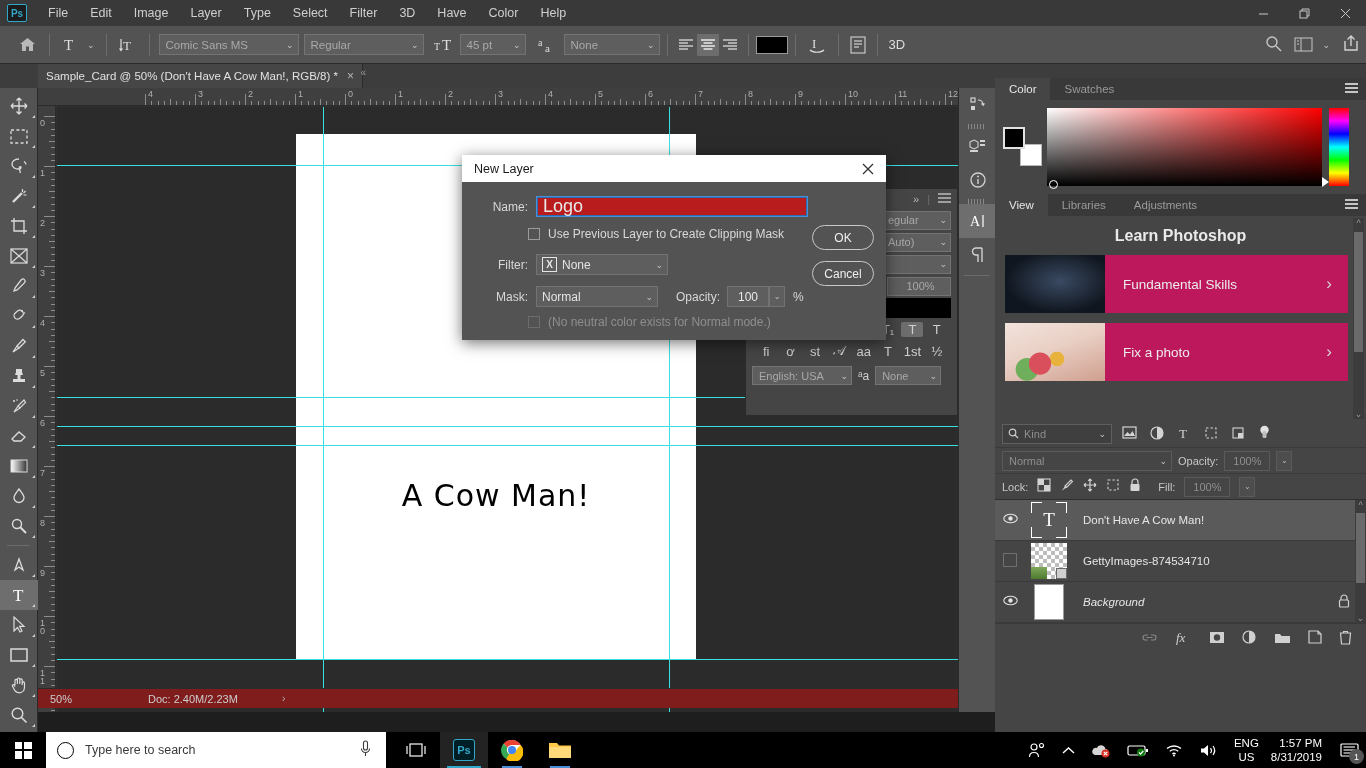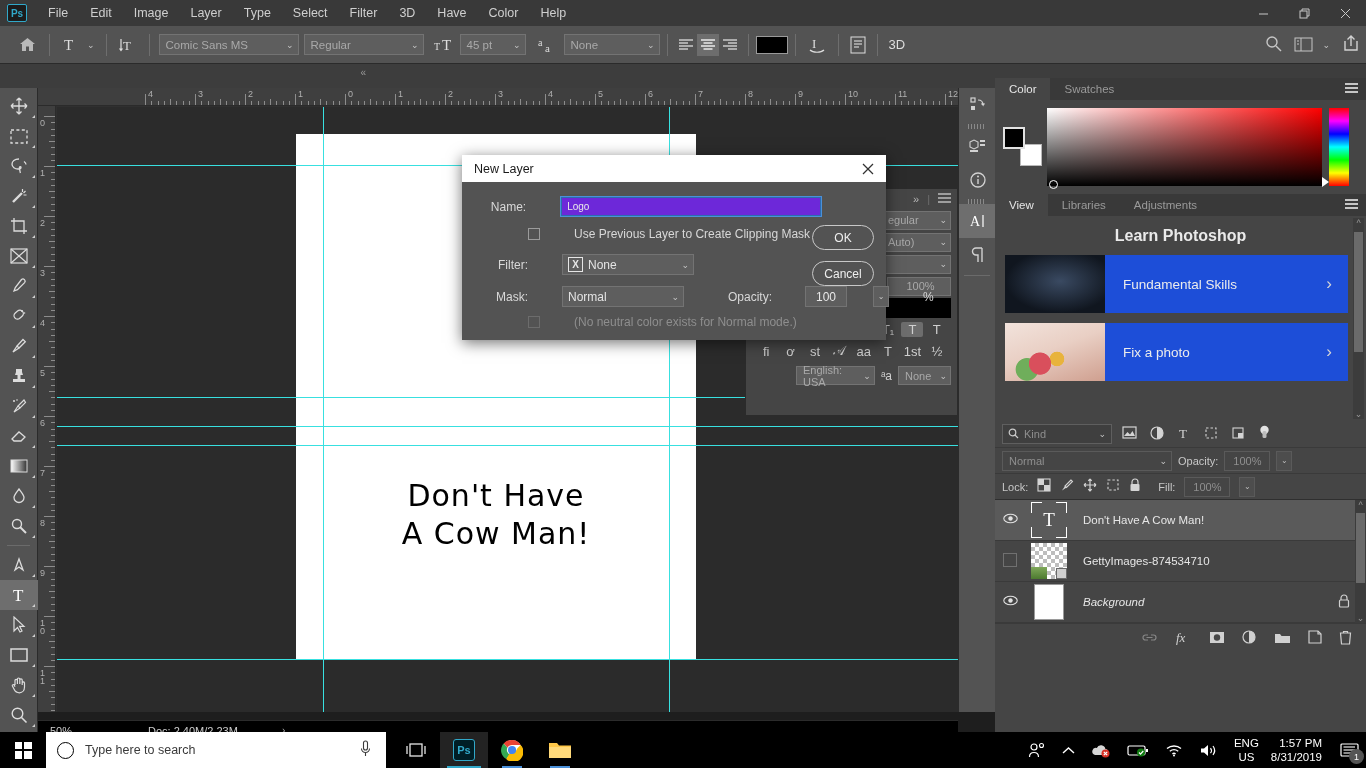--- a/index.html
+++ b/index.html
@@ -72,22 +72,22 @@
     background:#2b2b2b; overflow:hidden; }
   .card{ position:absolute; left:239px; top:27px; width:400px; height:525px; background:#fff; }
   .card-text{ position:absolute; left:239px; top:370px; width:400px; text-align:center;
     color:#000; font-family:"DejaVu Sans", sans-serif; font-size:30px; line-height:38px;
     letter-spacing:1px; }
   .guide{ position:absolute; background:#38e0e0; }
   .guide.h{ left:0; width:901px; height:1px; }
   .guide.v{ top:0; width:1px; height:605px; }
 
   
-  .statusbar{ position:absolute; left:38px; top:720px; width:920px; height:20px;
-    background:#000000; border-top:1px solid #2b2b2b; display:flex; align-items:center;
+  .statusbar{ position:absolute; left:38px; top:688px; width:920px; height:20px;
+    background:#7f1d1d; border-top:1px solid #2b2b2b; display:flex; align-items:center;
     font-size:11px; color:#cdcdcd; }
   .sb-zoom{ width:72px; padding-left:12px; }
   .sb-doc{ padding-left:38px; }
   .sb-arrow{ padding-left:44px; color:#b0b0b0; font-size:10px; }
 
   
   .rail{ position:absolute; left:958px; top:88px; width:37px; height:624px;
     background:#535353; border-left:1px solid #2b2b2b; }
   .rail-grip{ height:5px; margin:2px 9px 0; background:
      repeating-linear-gradient(90deg,#8a8a8a 0 1px,transparent 1px 3px); }
@@ -131,21 +131,21 @@
     border-radius:50%; }
   .huebar{ position:relative; width:20px; height:78px; margin-left:7px;
     background:linear-gradient(to bottom,#ff0000,#ff00ff,#0000ff,#00ffff,#00ff00,#ffff00,#ff0000); }
   .huebar .tri{ position:absolute; left:-7px; bottom:-1px; width:0;height:0;
     border-top:5px solid transparent; border-bottom:5px solid transparent; border-left:7px solid #fff; }
 
   .learnbody{ position:relative; height:205px; background:#454545; overflow:hidden; }
   .learn-title{ text-align:center; font-size:16px; color:#eaeaea; padding-top:11px; font-weight:bold;}
   .learn-sub{ text-align:center; font-size:12.5px; color:#dcdcdc; padding:6px 28px 0; line-height:19px; }
   .learn-card{ display:flex; align-items:center; margin:10px 18px 0 10px; height:58px;
-    background:#1d4ed8; }
+    background:#be185d; }
   .lc-thumb{ width:100px; height:58px; flex:none; }
   .lc-thumb.t1{ background:
       radial-gradient(ellipse at 55% 45%, #3a4a62 0%, #10161f 70%),
       linear-gradient(120deg,#0d1117,#1b2430); }
   .lc-thumb.t2{ background:
       radial-gradient(circle at 35% 70%, #d94f5c 0 14%, transparent 15%),
       radial-gradient(circle at 52% 62%, #e8b33c 0 11%, transparent 12%),
       radial-gradient(circle at 22% 80%, #6fae5b 0 12%, transparent 13%),
       linear-gradient(160deg,#f2e3dc 0%, #e9cfc4 45%, #cf9f8f 100%); }
   .lc-label{ flex:1; padding-left:18px; font-size:13.5px; color:#ececec; }
@@ -206,24 +206,24 @@
   .lp-bottom .dim{ color:#868686; }
 
   
   .dlg{ position:absolute; left:462px; top:155px; width:424px; height:185px;
     background:#535353; box-shadow:0 3px 14px rgba(0,0,0,.55); }
   .dlg-title{ height:27px; background:#fff; color:#1a1a1a; display:flex; align-items:center;
     padding-left:12px; font-size:12.5px; position:relative; }
   .dlg-x{ position:absolute; right:0; top:0; width:36px; height:27px; display:flex;
     align-items:center; justify-content:center; color:#333; font-size:15px; }
   .dlg-body{ position:relative; height:158px; }
-  .row{ position:absolute; display:flex; align-items:center;gap:26px; }
+  .row{ position:absolute; display:flex; align-items:center; }
   .lbl{ color:#d8d8d8; font-size:12px; }
-  .txtfield{ height:21px; background:#6d28d9; border:1px solid #4a90d9;
-    box-shadow:0 0 0 1px #2b6cb0 inset; color:#e8e8e8; font-size:10px;
+  .txtfield{ height:21px; background:#b91c1c; border:1px solid #4a90d9;
+    box-shadow:0 0 0 1px #2b6cb0 inset; color:#e8e8e8; font-size:18px;
     display:flex; align-items:center; padding:0 6px; }
   .dd{ height:21px; background:#5e5e5e; border:1px solid #737373; color:#e4e4e4; font-size:12px;
     display:flex; align-items:center; justify-content:space-between; padding:0 4px 0 5px; }
   .numf{ height:21px; background:#5e5e5e; border:1px solid #737373; color:#e8e8e8; font-size:12px;
     display:flex; align-items:center; justify-content:center; }
   .numcar{ width:16px; height:21px; background:#5e5e5e; border:1px solid #737373;
     display:flex; align-items:center; justify-content:center; color:#c9c9c9; font-size:8px; }
   .cbx{ width:12px; height:12px; border:1px solid #9b9b9b; background:#535353; }
   .cbx.dis{ border-color:#6c6c6c; }
   .xbox{ width:15px; height:15px; border:1.5px solid #e6e6e6; color:#e6e6e6; font-size:10px;
@@ -425,20 +425,24 @@
       <div>
         <svg width="18" height="18" viewBox="0 0 18 18">
             <path d="M3 7v9h12V7" fill="none" stroke="#d2d2d2" stroke-width="1.4"></path>
             <path d="M9 12V2M5.5 5.5 9 2l3.5 3.5" fill="none" stroke="#d2d2d2" stroke-width="1.4"></path>
           </svg>
       </div>
     </div>
   </div>
 
   <div class="tabstrip">
+    <div class="doctab">
+      <span>Sample_Card @ 50% (Don't Have A Cow Man!, RGB/8) *</span>
+      <span class="x">×</span>
+    </div>
     <div class="tab-arrows">«</div>
   </div>
 
   <div class="toolbar">
     <div class="tool">
       <svg width="18" height="18" viewBox="0 0 18 18">
           <path d="M9 1v16M1 9h16M9 1 6.5 3.5M9 1l2.5 2.5M9 17l-2.5-2.5M9 17l2.5-2.5M1 9l2.5-2.5M1 9l2.5 2.5M17 9l-2.5-2.5M17 9l-2.5 2.5" fill="none" stroke="#dcdcdc" stroke-width="1.3"></path>
         </svg>
       <i class="corner"></i>
       </div>
@@ -865,21 +869,20 @@
         <div class="rv-tick" style="top: 572.5px; width: 4px;"></div>
         <div class="rv-tick" style="top: 578.75px; width: 4px;"></div>
         <div class="rv-tick" style="top: 585px; width: 6px;"></div>
         <div class="rv-tick" style="top: 591.25px; width: 4px;"></div>
         <div class="rv-tick" style="top: 597.5px; width: 4px;"></div>
         <div class="rv-tick" style="top: 603.75px; width: 4px;"></div>
       </div>
     <div class="canvas-vp">
       <div class="card"></div>
       <div class="card-text">
-        <div>Don't Have</div>
         <div>A Cow Man!</div>
       </div>
       <div class="guide v" style="left:266px;"></div>
       <div class="guide v" style="left:612px;"></div>
       <div class="guide h" style="top:58px;"></div>
       <div class="guide h" style="top:290px;"></div>
       <div class="guide h" style="top:319px;"></div>
       <div class="guide h" style="top:338px;"></div>
       <div class="guide h" style="top:552px;"></div>
     </div>
@@ -984,21 +987,21 @@
       <span>fi</span>
       <span>ơ</span>
       <span>st</span>
       <span>𝒜</span>
       <span>aa</span>
       <span>T</span>
       <span>1st</span>
       <span>½</span>
     </div>
     <div class="cp-bottom">
-      <div class="cp-field" style="width:100px;margin-left:44px;">
+      <div class="cp-field" style="width:100px;">
         <span>English: USA</span>
         <span class="caret">⌄</span>
         </div>
       <span style="color:#d0d0d0;font-size:12px;">ᵃa</span>
       <div class="cp-field" style="width:66px;">
         <span>None</span>
         <span class="caret">⌄</span>
         </div>
     </div>
   </div>

